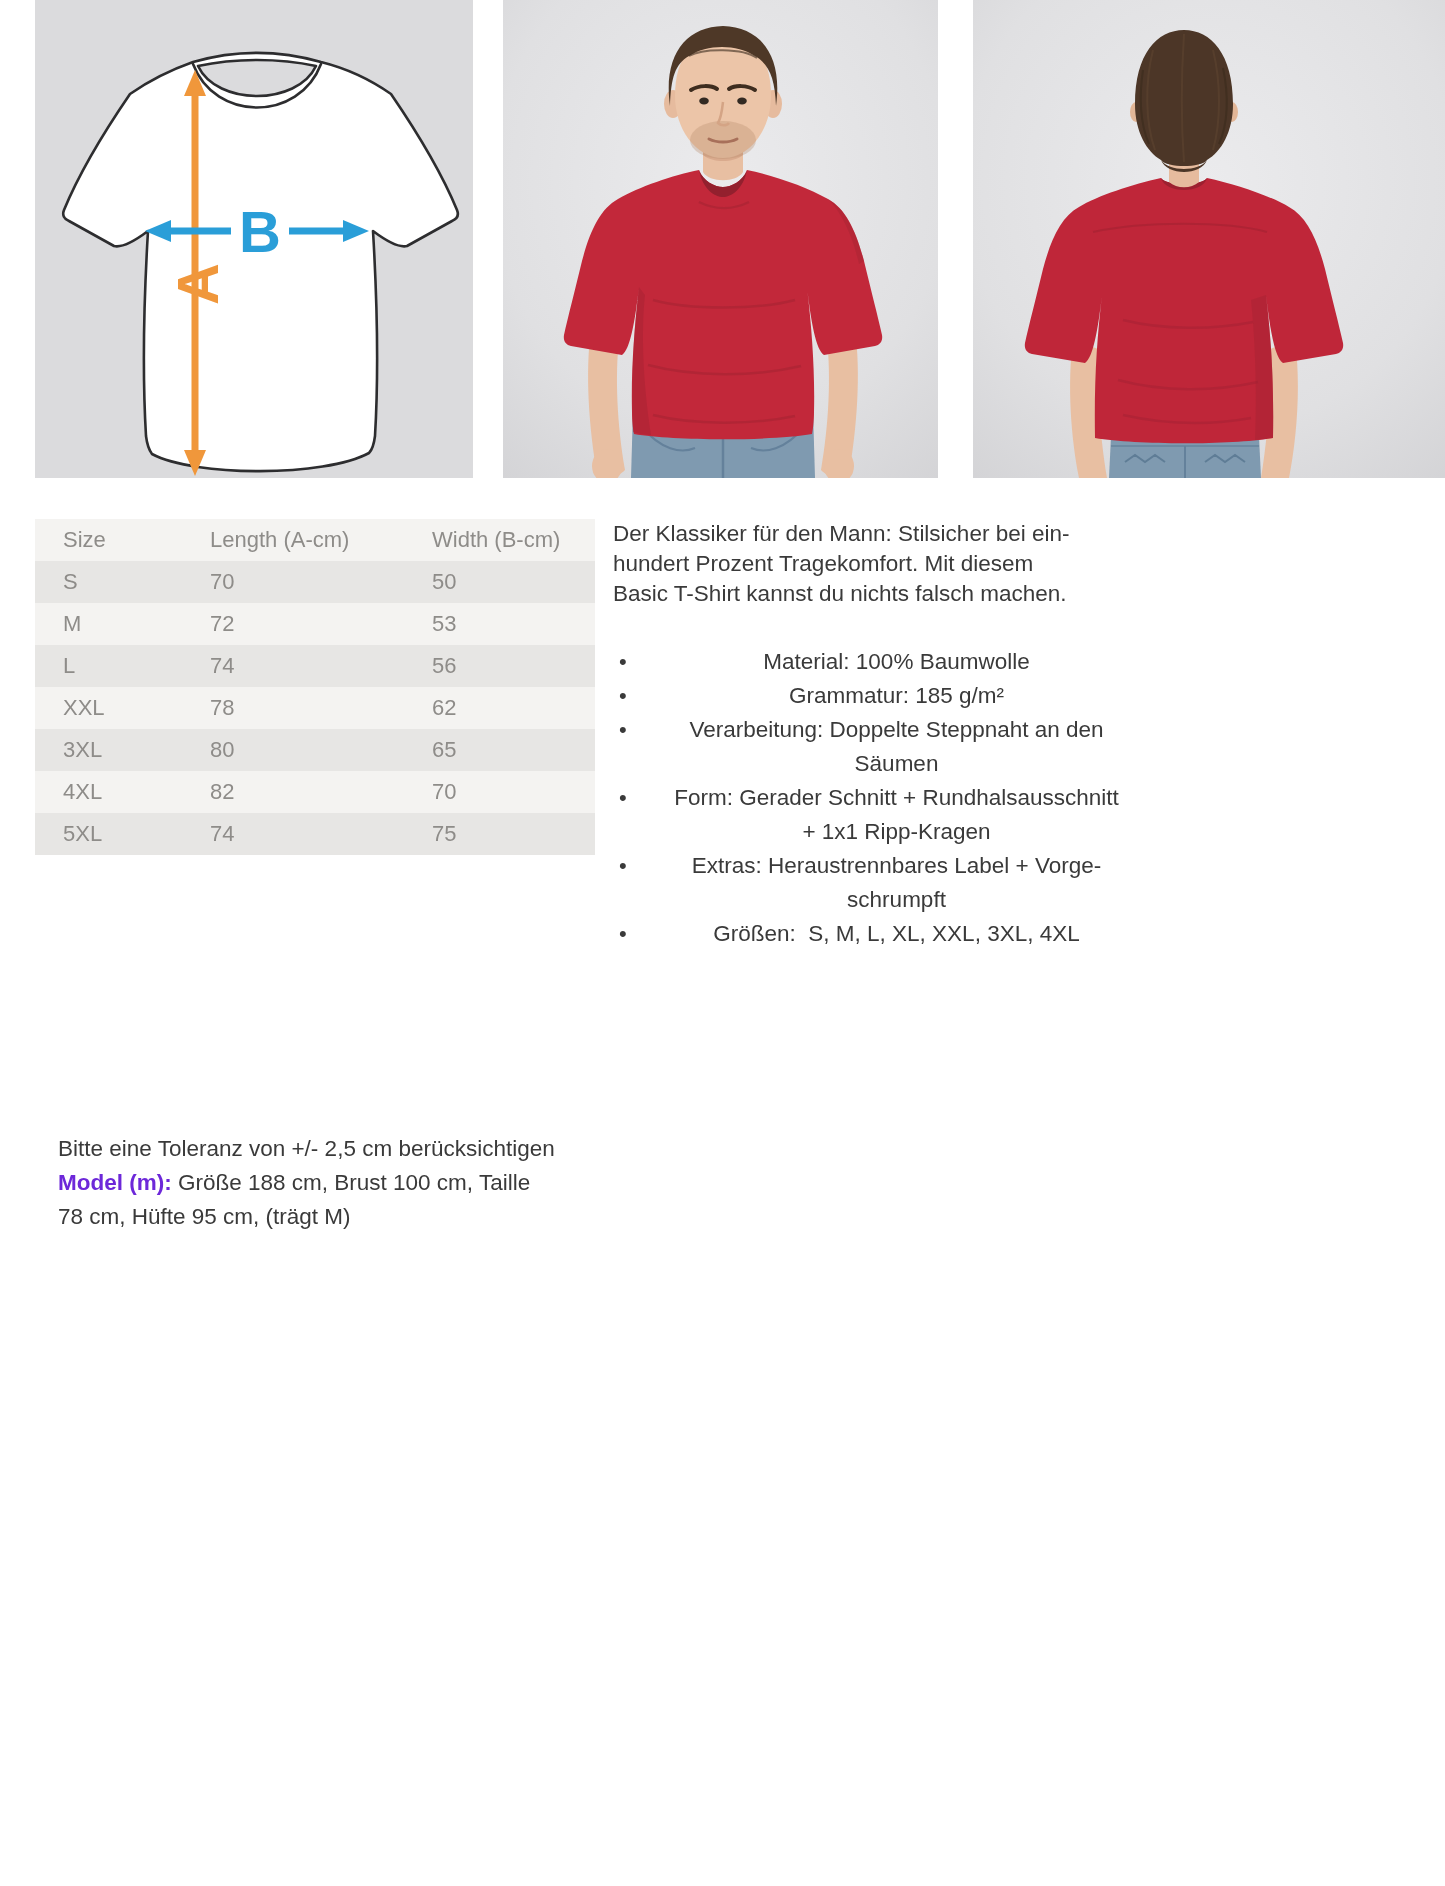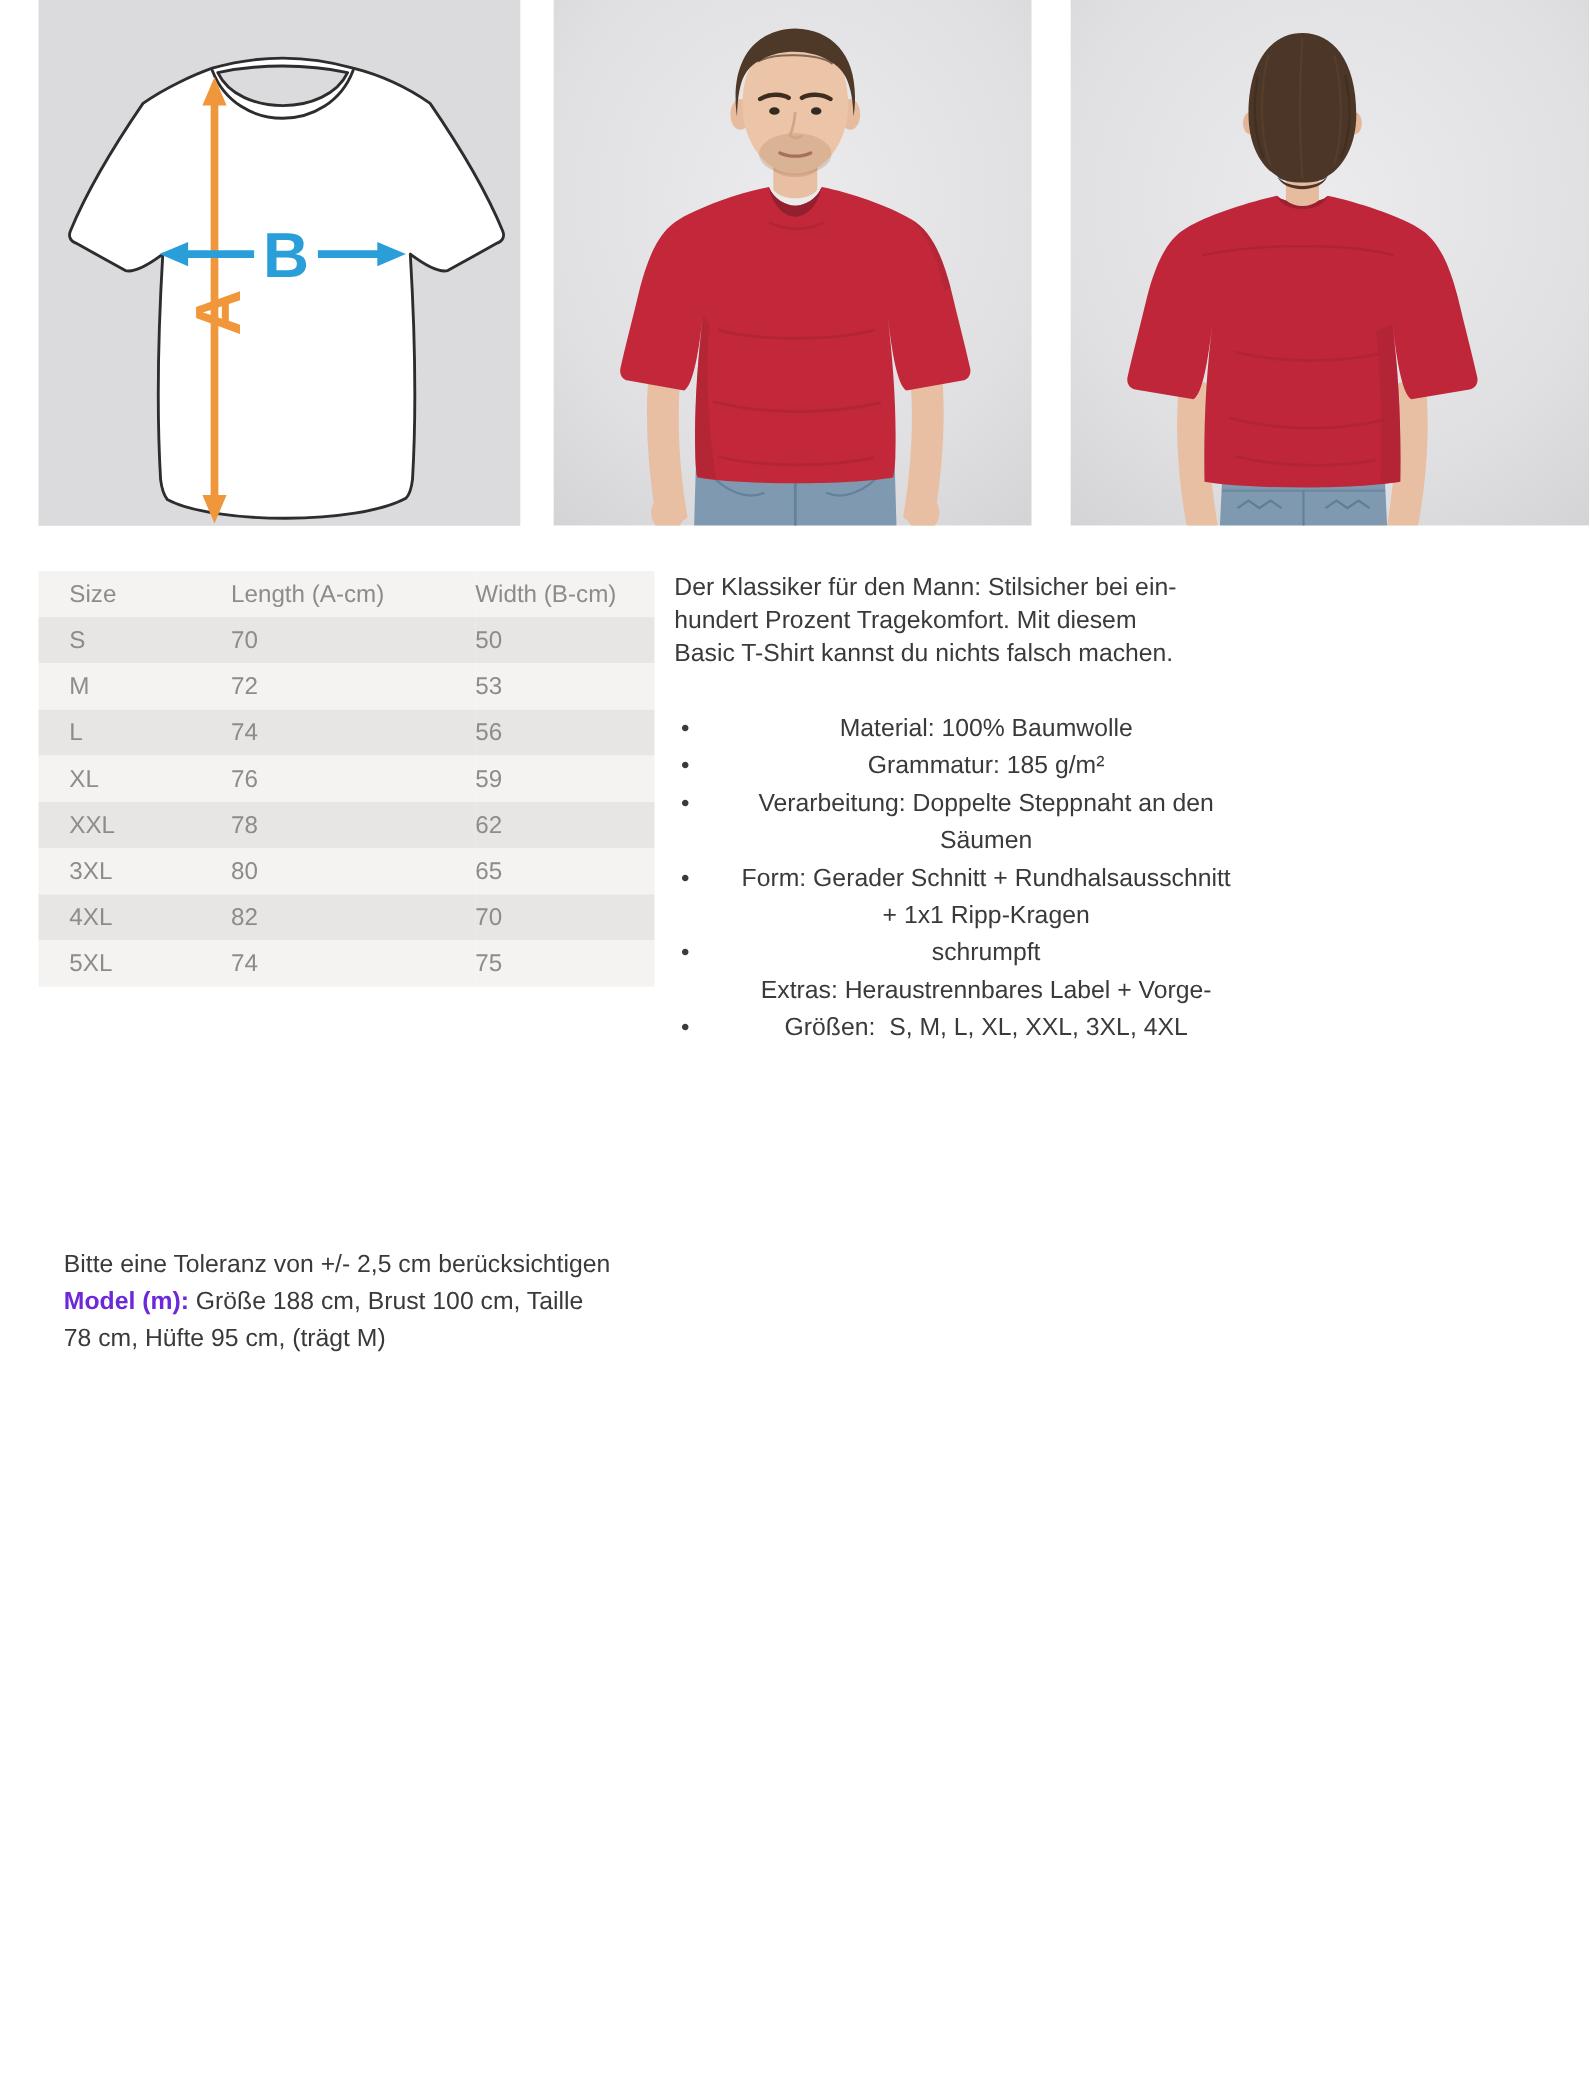--- a/index.html
+++ b/index.html
@@ -208,25 +208,20 @@
           <td>M</td>
           <td>72</td>
           <td>53</td>
         </tr>
       <tr>
           <td>L</td>
           <td>74</td>
           <td>56</td>
         </tr>
       <tr>
-          <td>XL</td>
-          <td>76</td>
-          <td>59</td>
-        </tr>
-      <tr>
           <td>XXL</td>
           <td>78</td>
           <td>62</td>
         </tr>
       <tr>
           <td>3XL</td>
           <td>80</td>
           <td>65</td>
         </tr>
       <tr>
@@ -264,20 +259,20 @@
     </li>
     <li>
       <span class="line">Verarbeitung: Doppelte Steppnaht an den</span>
       <span class="line">Säumen</span>
     </li>
     <li>
       <span class="line">Form: Gerader Schnitt + Rundhalsausschnitt</span>
       <span class="line">+ 1x1 Ripp-Kragen</span>
     </li>
     <li>
+      <span class="line">Extras: Heraustrennbares Label + Vorge-</span>
       <span class="line">schrumpft</span>
-      <span class="line">Extras: Heraustrennbares Label + Vorge-</span>
     </li>
     <li>
       <span class="line">Größen:  S, M, L, XL, XXL, 3XL, 4XL</span>
     </li>
   </ul>
 </div>
 
 </body></html>

